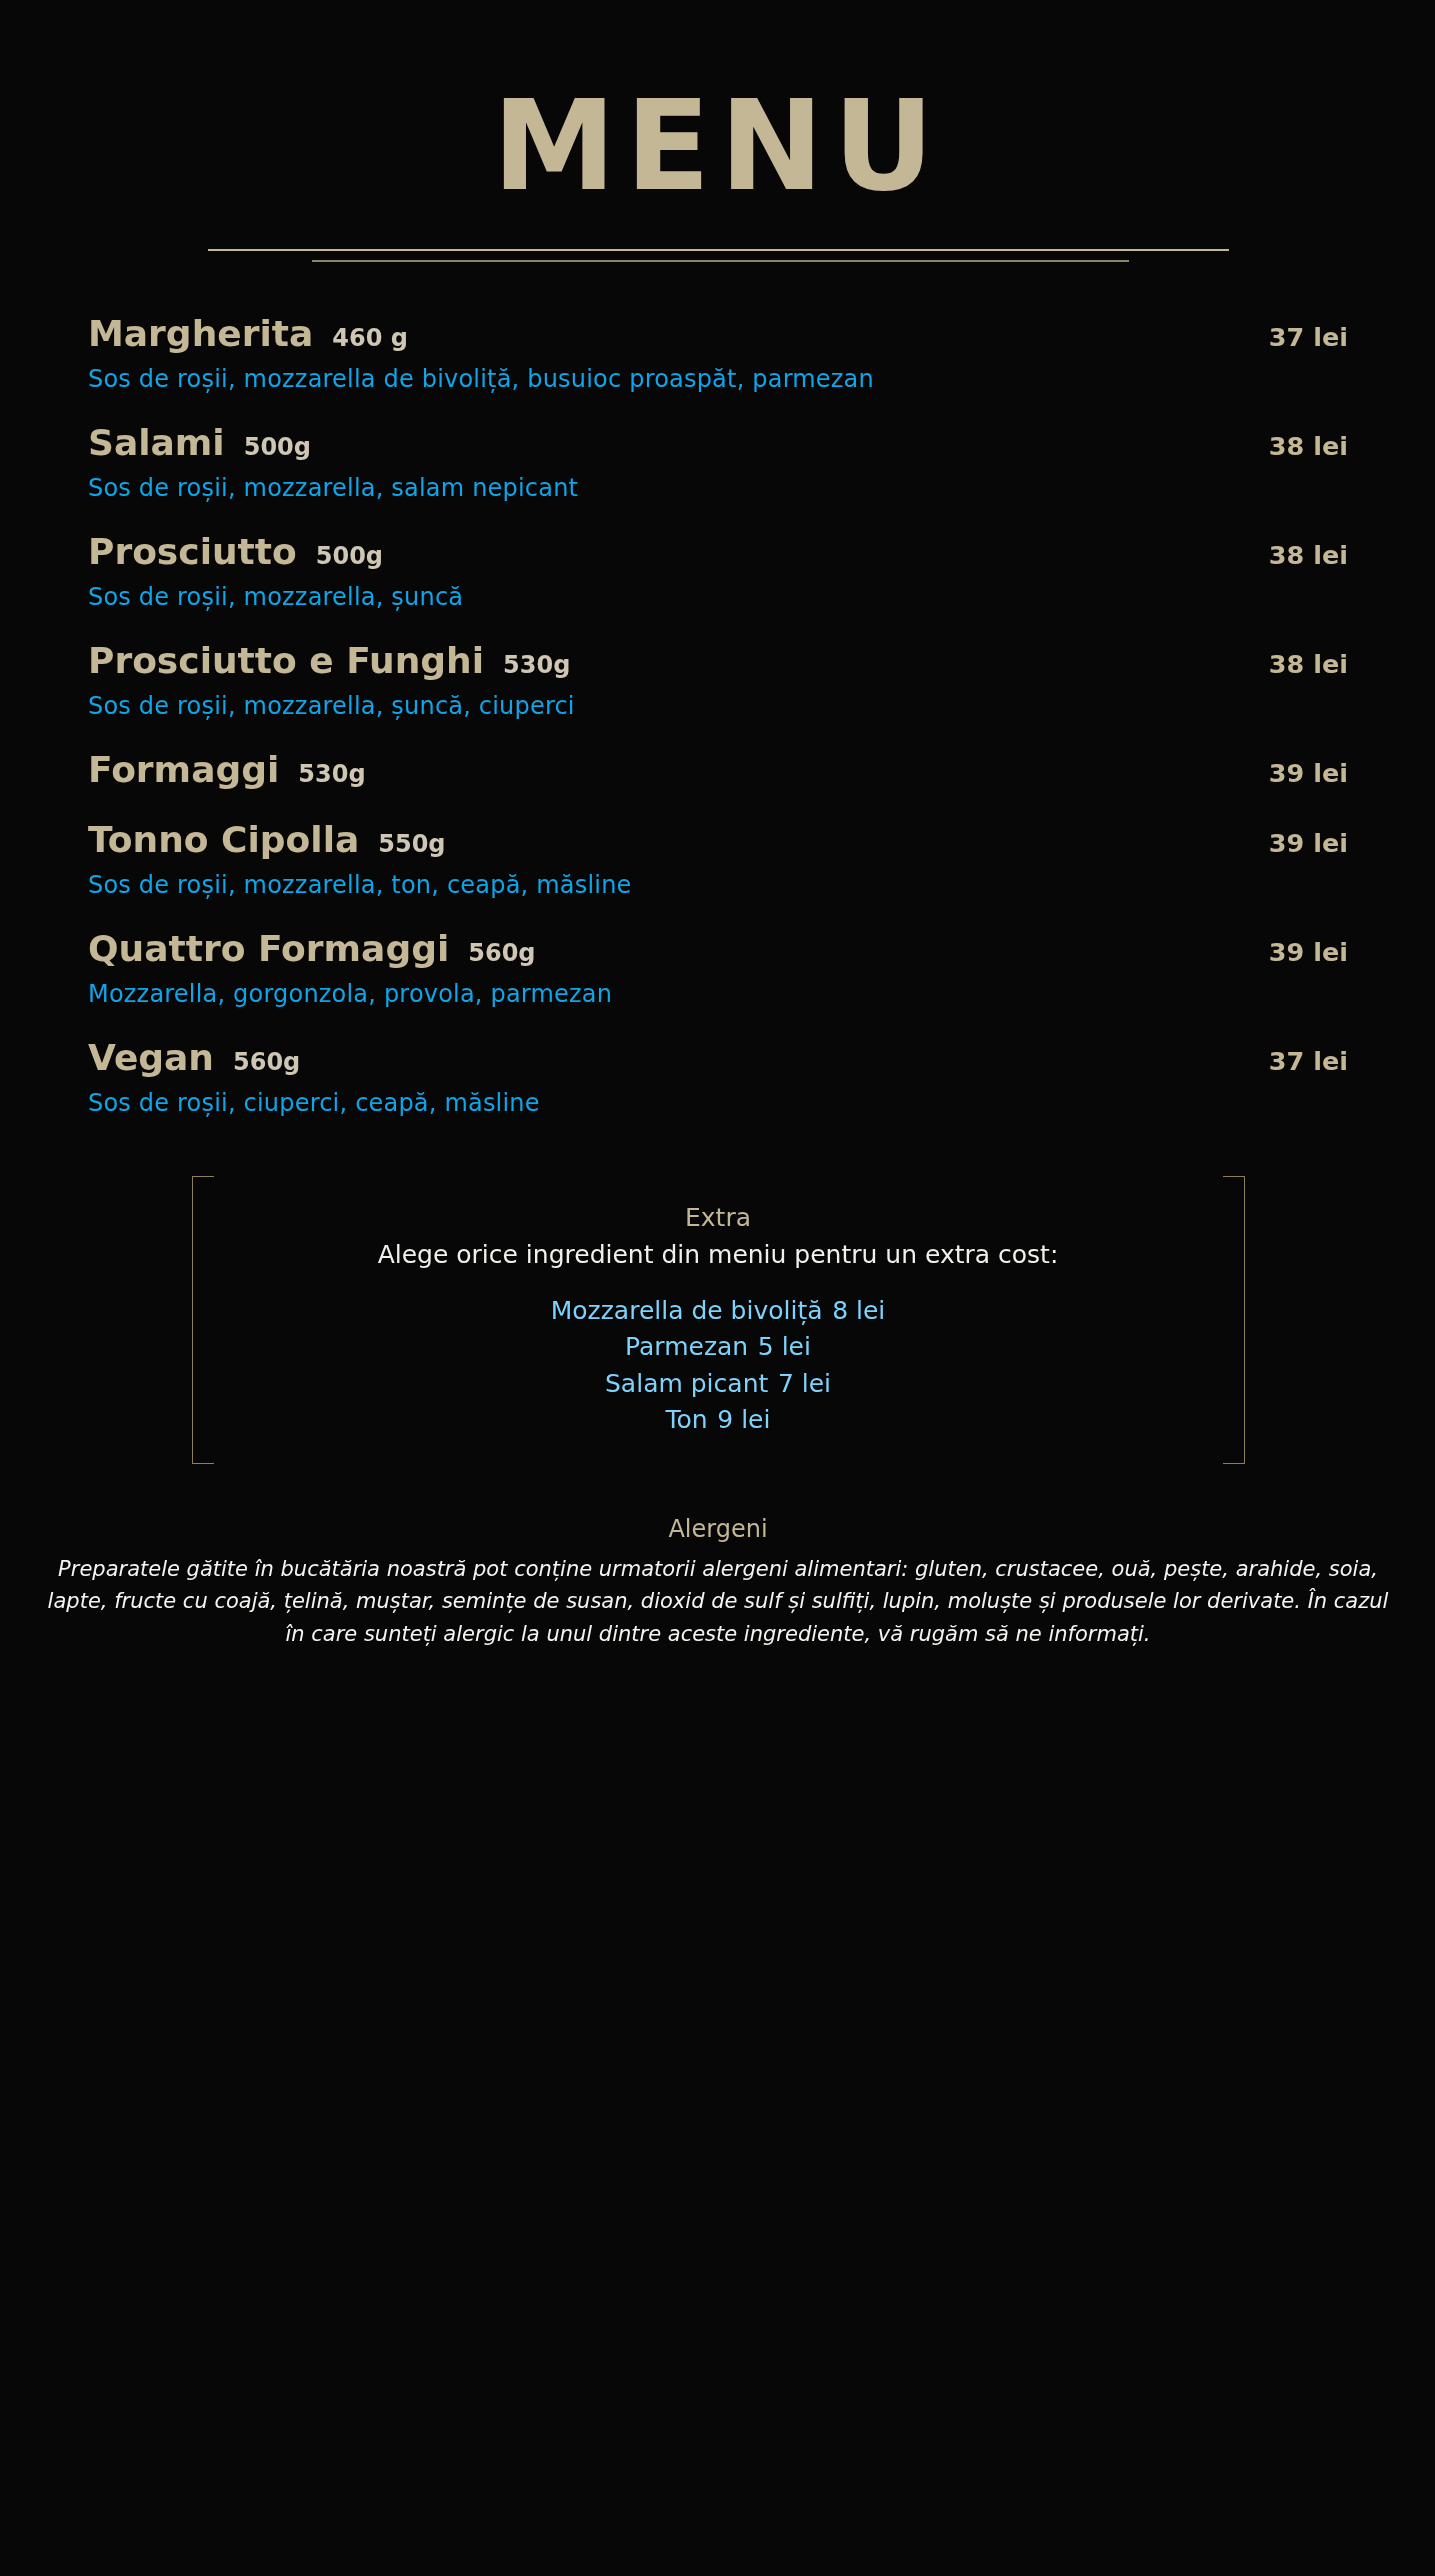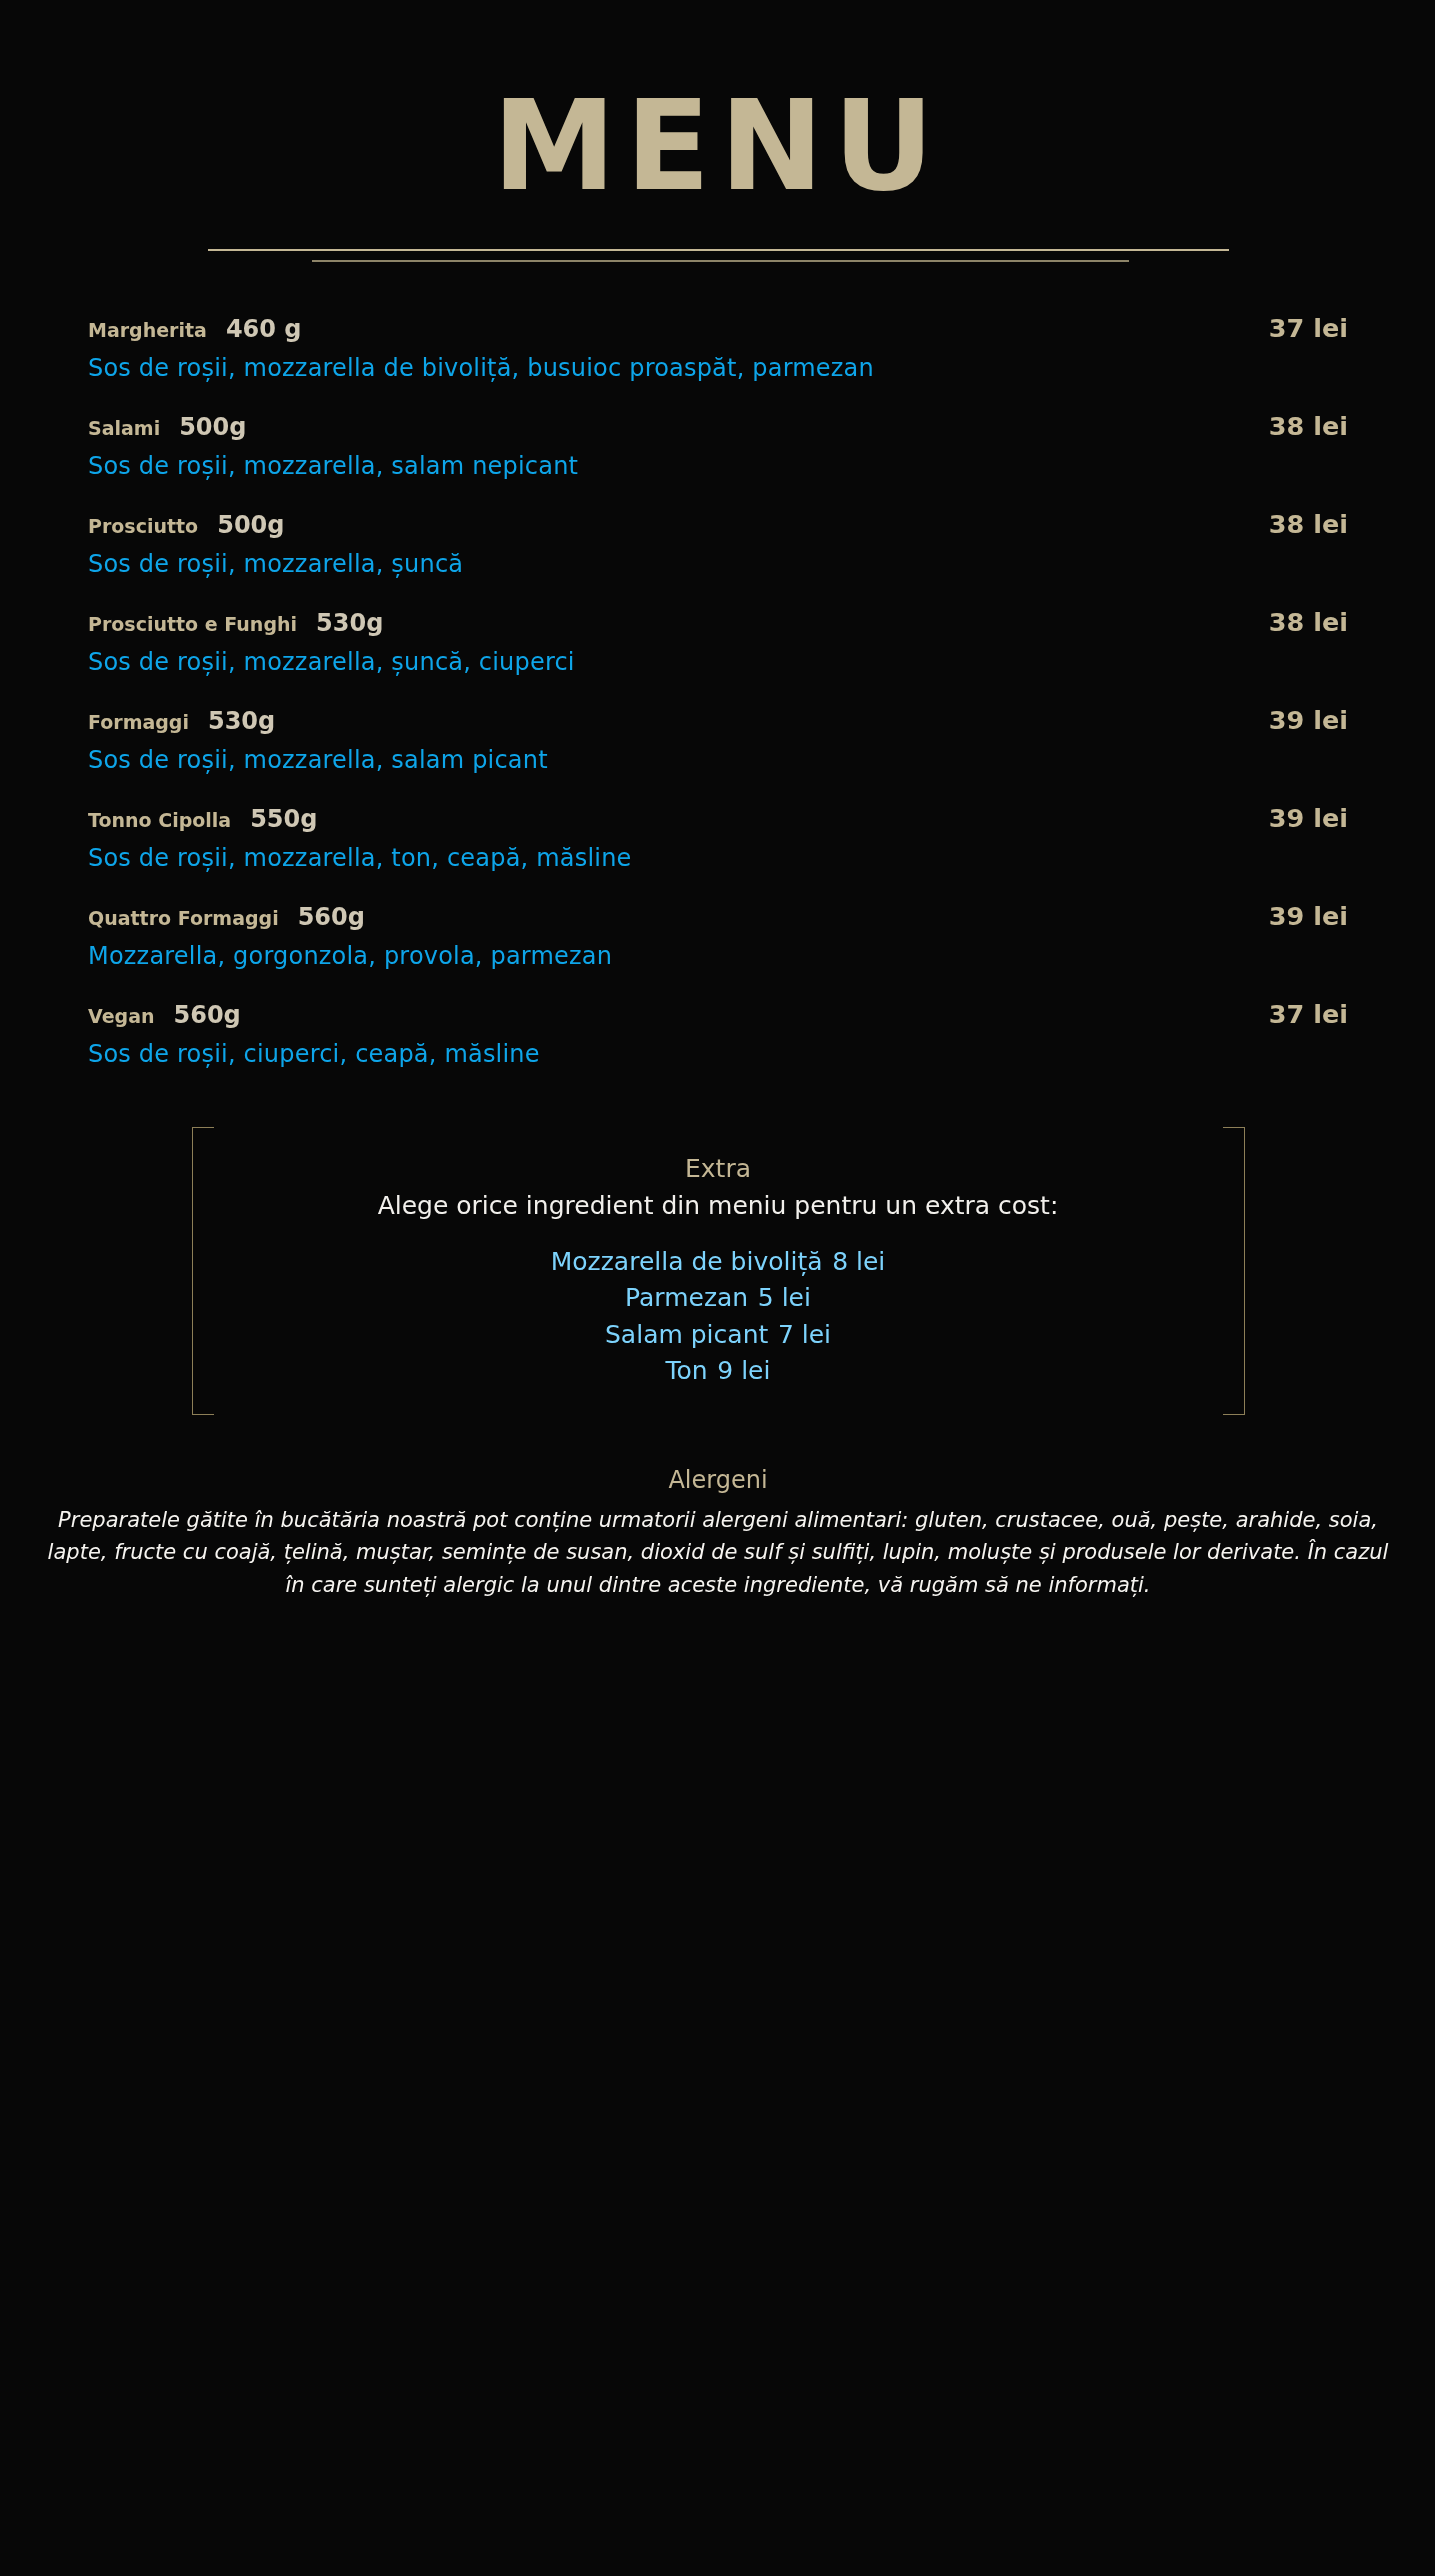--- a/index.html
+++ b/index.html
@@ -69,21 +69,21 @@
   }
   .item {
     margin-bottom: 29px;
   }
   .item-head {
     display: flex;
     align-items: baseline;
     width: 100%;
   }
   .item-name {
-    font-size: 19px;
+    font-size: 36px;
     font-weight: 700;
     color: #c4b795;
     white-space: nowrap;
   }
   .item-weight {
     font-size: 24px;
     font-weight: 700;
     color: #cfc7b4;
     margin-left: 19px;
     white-space: nowrap;
@@ -230,21 +230,20 @@
       <div class="item-desc">Sos de roșii, mozzarella, șuncă, ciuperci</div>
     </div>
 
     <div class="item">
       <div class="item-head">
         <span class="item-name">Formaggi</span>
         <span class="item-weight">530g</span>
         <span class="item-spacer"></span>
         <span class="item-price">39 lei</span>
       </div>
-      <div class="item-desc">Sos de roșii, mozzarella, salam picant</div>
     </div>
 
     <div class="item">
       <div class="item-head">
         <span class="item-name">Tonno Cipolla</span>
         <span class="item-weight">550g</span>
         <span class="item-spacer"></span>
         <span class="item-price">39 lei</span>
       </div>
       <div class="item-desc">Sos de roșii, mozzarella, ton, ceapă, măsline</div>

